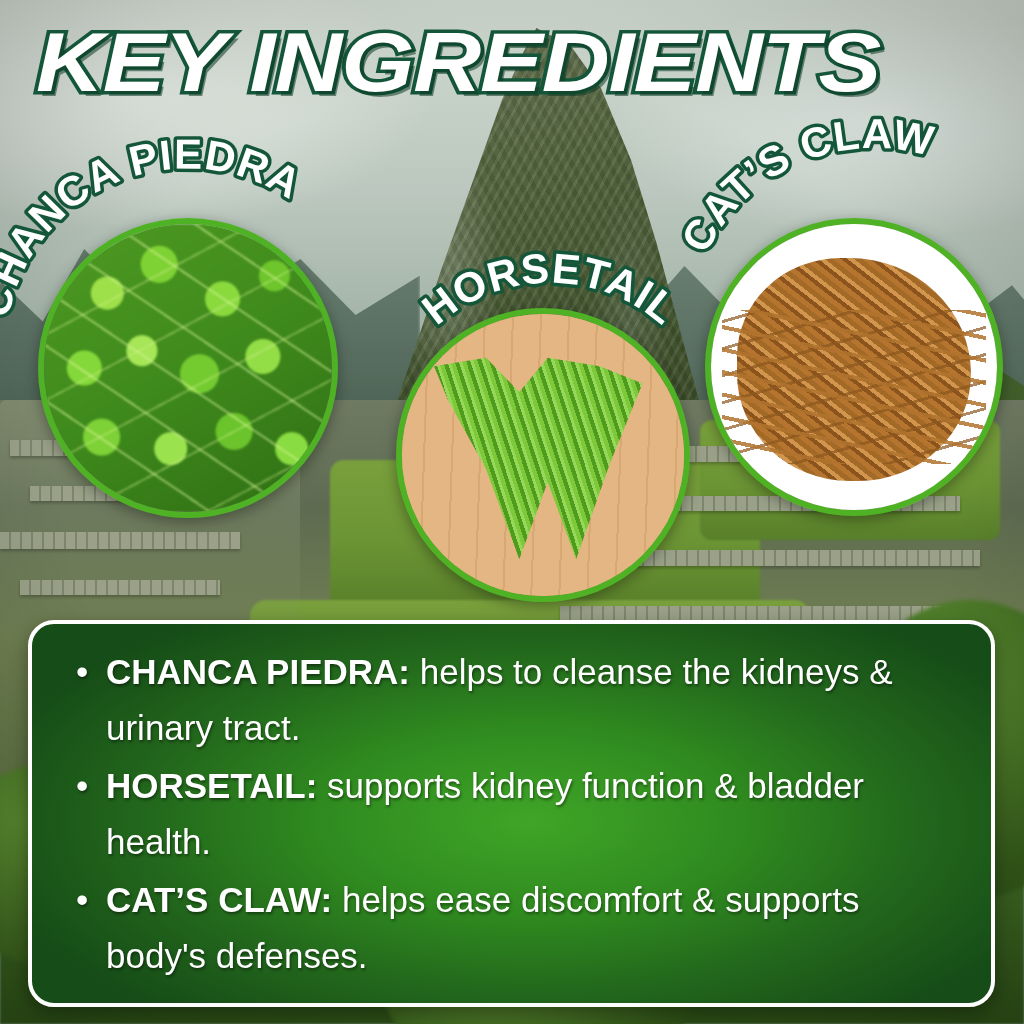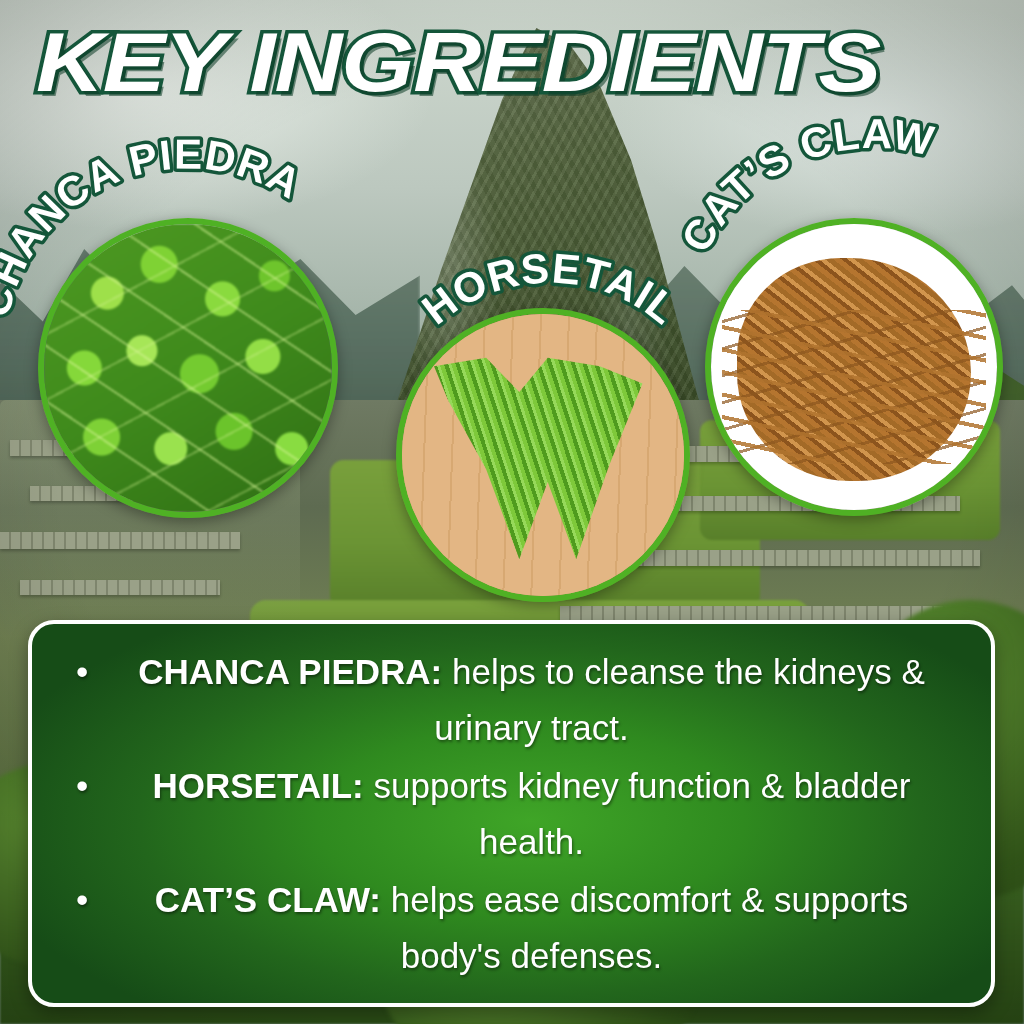--- a/index.html
+++ b/index.html
@@ -212,21 +212,21 @@
   .bullet-row {
     display:flex; align-items:flex-start;
     color:#fff;
     font-size:35px; line-height:56px;
     text-shadow:1px 2px 3px rgba(0,0,0,.45);
     margin-bottom:2px;
   }
   .bullet-dot {
     flex:0 0 auto; width:30px; font-size:35px; line-height:56px; text-align:left;
   }
-  .bullet-text { flex:1 1 auto;text-align:center; }
+  .bullet-text { flex:1 1 auto; }
   .bullet-text b { font-weight:bold; }
 </style>
 </head>
 <body>
 
 <div id="stage">
 
   <div class="bg">
     <div class="bg-sky"></div>
     <div class="bg-far-l"></div>

